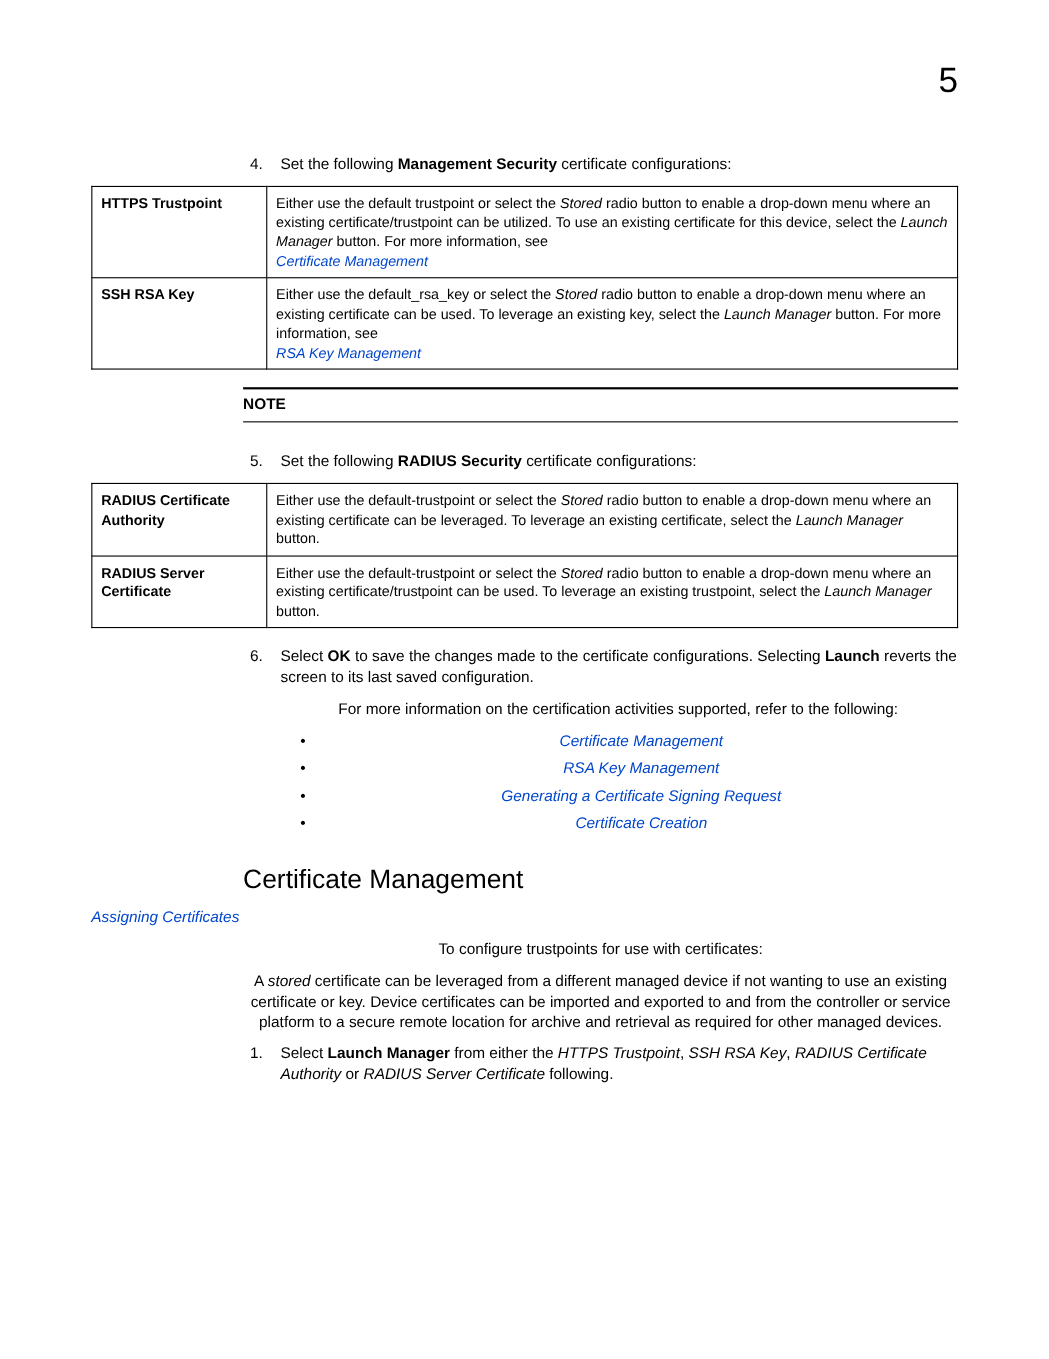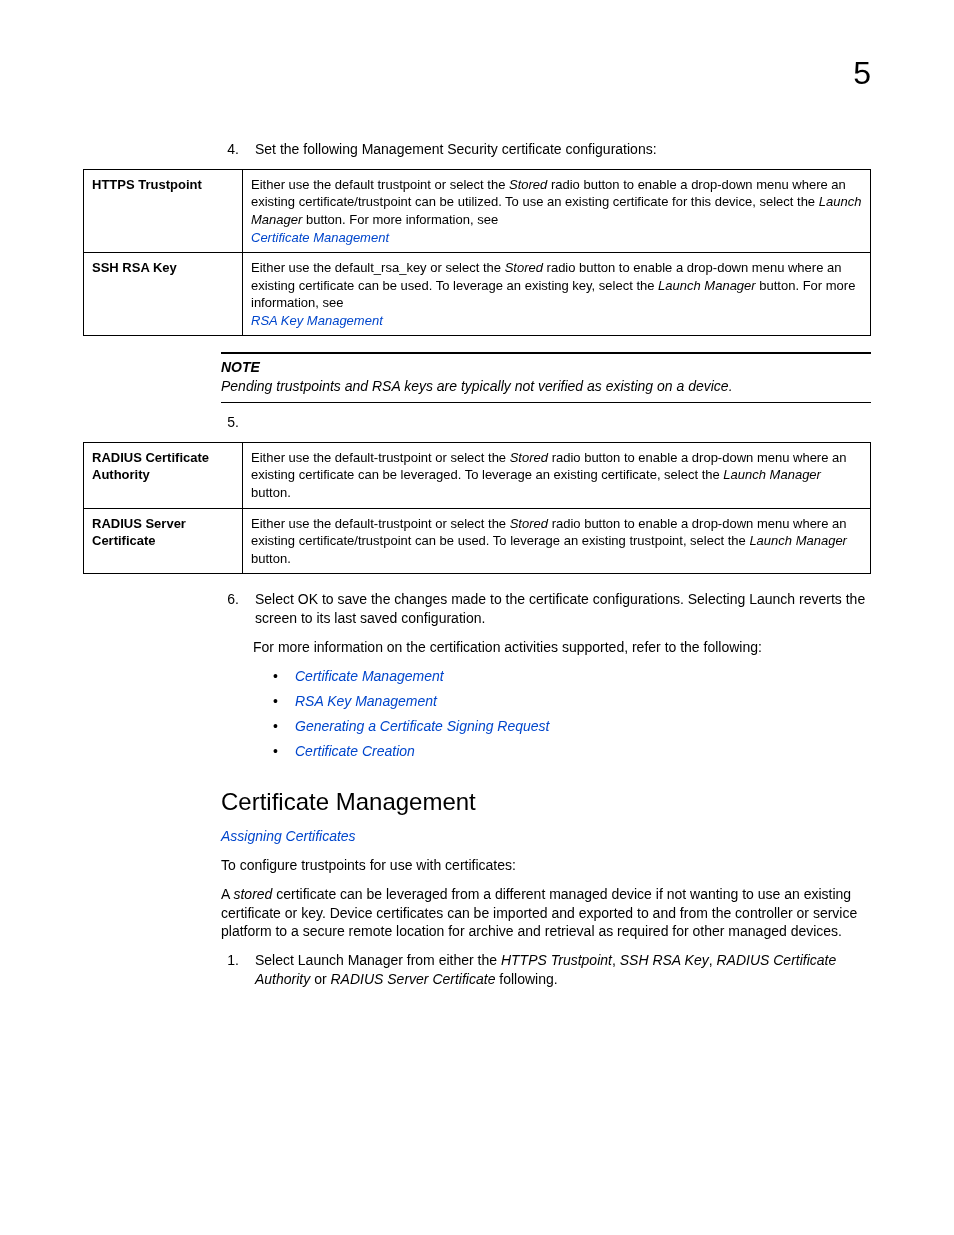--- a/index.html
+++ b/index.html
@@ -35,21 +35,21 @@
   }
   .num-item {
     display: flex;
     gap: 16px;
     margin: 8px 0 10px 0;
   }
   .num-item .num {
     min-width: 18px;
     text-align: right;
   }
-  strong { font-weight: normal; margin-top: 16px; }
+  strong { font-weight: bold; margin-top: 16px; }
   em, .ital { font-style: italic; }
   table {
     width: 100%;
     border-collapse: collapse;
     margin: 6px 0 16px 0;
     font-size: 13px;
   }
   table td {
     border: 1px solid #000;
     padding: 6px 8px;
@@ -59,39 +59,39 @@
     width: 142px;
     font-weight: bold;
   }
   .link {
     color: #0046cc;
     font-style: italic;
   }
   .note-block {
     margin-left: 138px;
     margin-top: 10px;
-    margin-bottom: 10px;
-    font-style: italic;
+    margin-bottom: 26px;
   }
   .note-block .rule-top {
     border-top: 2px solid #000;
     height: 0;
   }
   .note-block .rule-bot {
     border-top: 1px solid #000;
     height: 0;
   }
   .note-block .note-body {
     padding: 4px 0 6px 0;
   }
   .note-title {
     font-weight: bold;
   }
   .body-text {
     margin-left: 138px;
+    text-align: center;
   }
   .body-text p { margin: 10px 0; }
   .bullets {
     list-style: none;
     padding: 0;
     margin: 8px 0 10px 60px;
   }
   .bullets li {
     position: relative;
     padding-left: 22px;
@@ -104,21 +104,20 @@
     top: 0;
     font-size: 14px;
   }
   h2.section {
     margin: 26px 0 8px 138px;
     font-size: 24px;
     font-weight: 400;
     font-family: Arial, sans-serif;
   }
   .sub-link {
-    margin-left: 138px;
     margin-bottom: 10px;
   }
 </style>
 </head>
 <body>
 
 <div class="page">
   <div class="chapter-num">5</div>
 
   <div class="content">
@@ -148,28 +147,30 @@
           <span class="link">RSA Key Management</span>
         </td>
       </tr>
     </tbody>
       </table>
 
     <div class="note-block">
       <div class="rule-top"></div>
       <div class="note-body">
         <div class="note-title">NOTE</div>
-        <div>Pending trustpoints and RSA keys are typically not verified as existing on a device.</div>
       </div>
       <div class="rule-bot"></div>
     </div>
 
     <div class="ol-indent">
       <div class="num-item">
         <span class="num">5.</span>
+        <span>
+          <span>Set the following </span><strong>RADIUS Security</strong><span> certificate configurations:</span>
+        </span>
       </div>
     </div>
 
     <table>
       <tbody>
           <tr>
         <td class="label">RADIUS Certificate Authority</td>
         <td>
           <span>Either use the default-trustpoint or select the </span><em>Stored</em><span> radio button to enable a drop-down menu where an existing certificate can be leveraged. To leverage an existing certificate, select the </span><em>Launch Manager</em><span> button.</span>
         </td>

